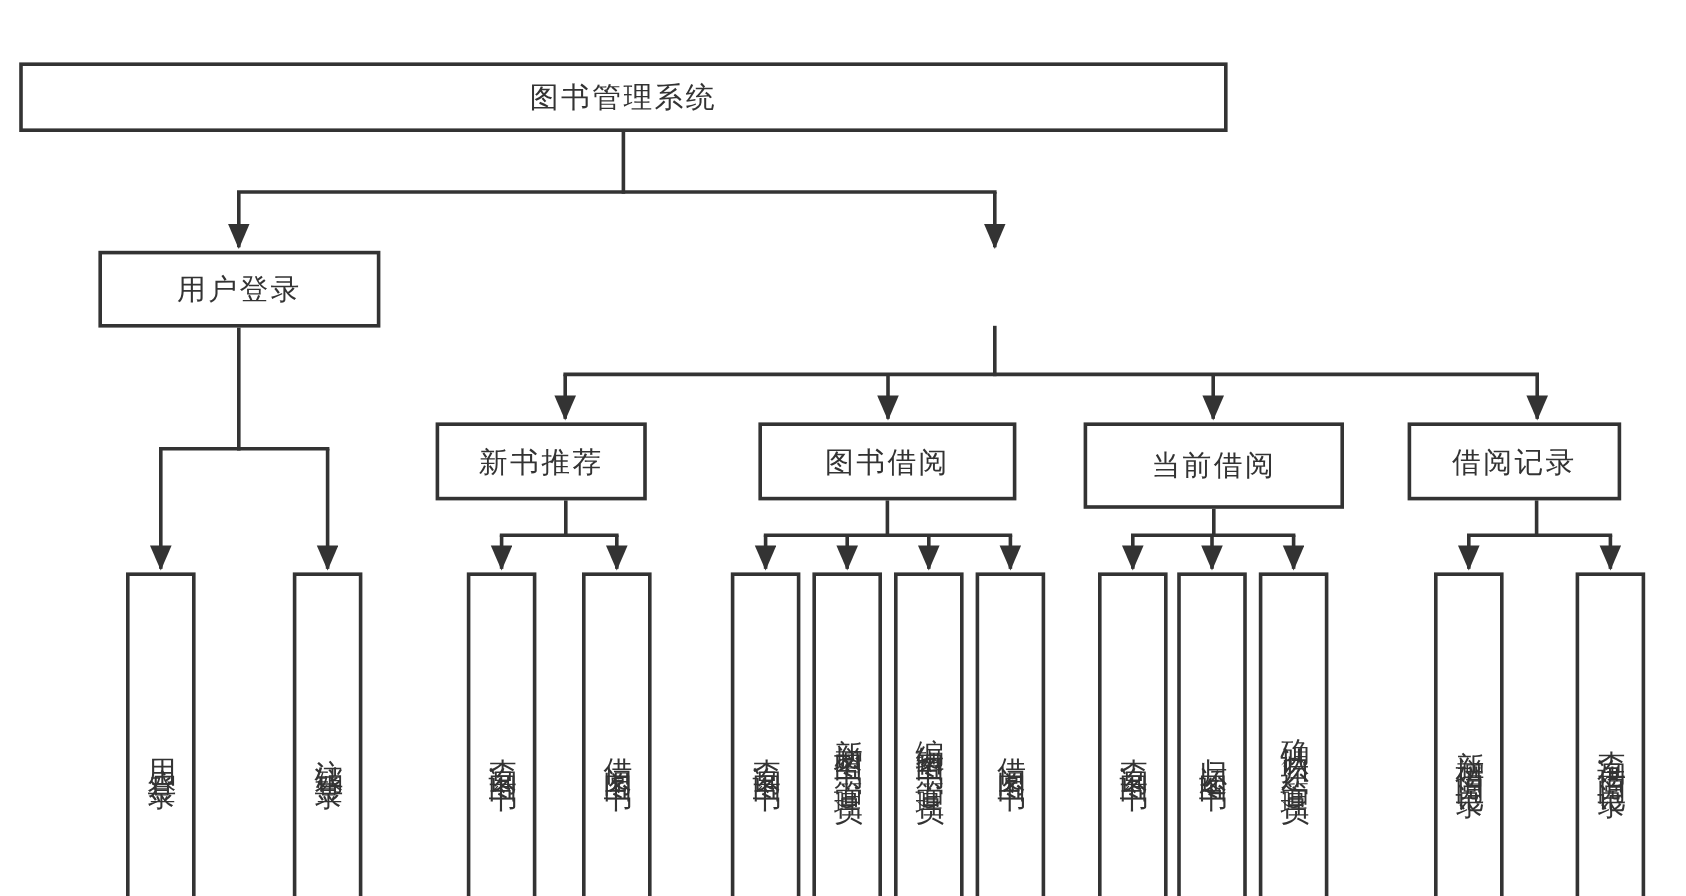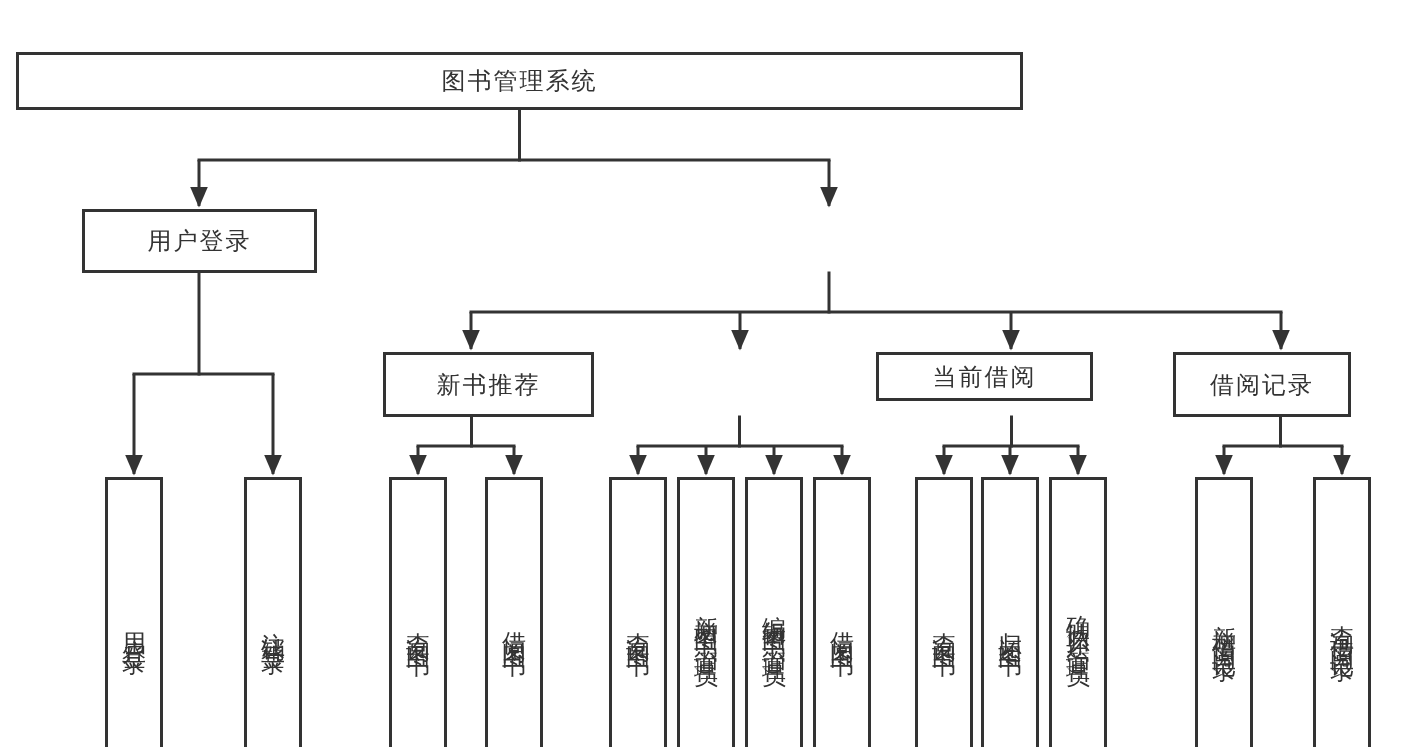--- a/index.html
+++ b/index.html
@@ -109,22 +109,23 @@
       <path d="M1224,406 H1342"></path>
       <path d="M1224,406 V434" marker-end="url(#arrow)" stroke-linecap="butt"></path>
       <path d="M1342,406 V434" marker-end="url(#arrow)" stroke-linecap="butt"></path>
     </g>
   </svg>
 
   <div class="node hbox" style="left:16px;top:12px;width:1007px;height:58px">图书管理系统</div>
 
   <div class="node hbox" style="left:82px;top:169px;width:235px;height:64px">用户登录</div>
 
-  <div class="node hbox" style="left:383px;top:312px;width:211px;height:65px">新书推荐</div>
-  <div class="node hbox" style="left:876px;top:312px;width:217px;height:49px">当前借阅</div>
+  <div class="node hbox" style="left:363px;top:312px;width:176px;height:65px">新书推荐</div>
+  <div class="node hbox" style="left:632px;top:312px;width:215px;height:65px">图书借阅</div>
+  <div class="node hbox" style="left:903px;top:312px;width:217px;height:72px">当前借阅</div>
   <div class="node hbox" style="left:1173px;top:312px;width:178px;height:65px">借阅记录</div>
 
   <div class="node vbox" style="left:105px;top:437px;width:58px;height:300px">
     <span class="vlabel">用户登录</span>
   </div>
   <div class="node vbox" style="left:244px;top:437px;width:58px;height:300px">
     <span class="vlabel">注销登录</span>
   </div>
 
   <div class="node vbox" style="left:389px;top:437px;width:58px;height:300px">

